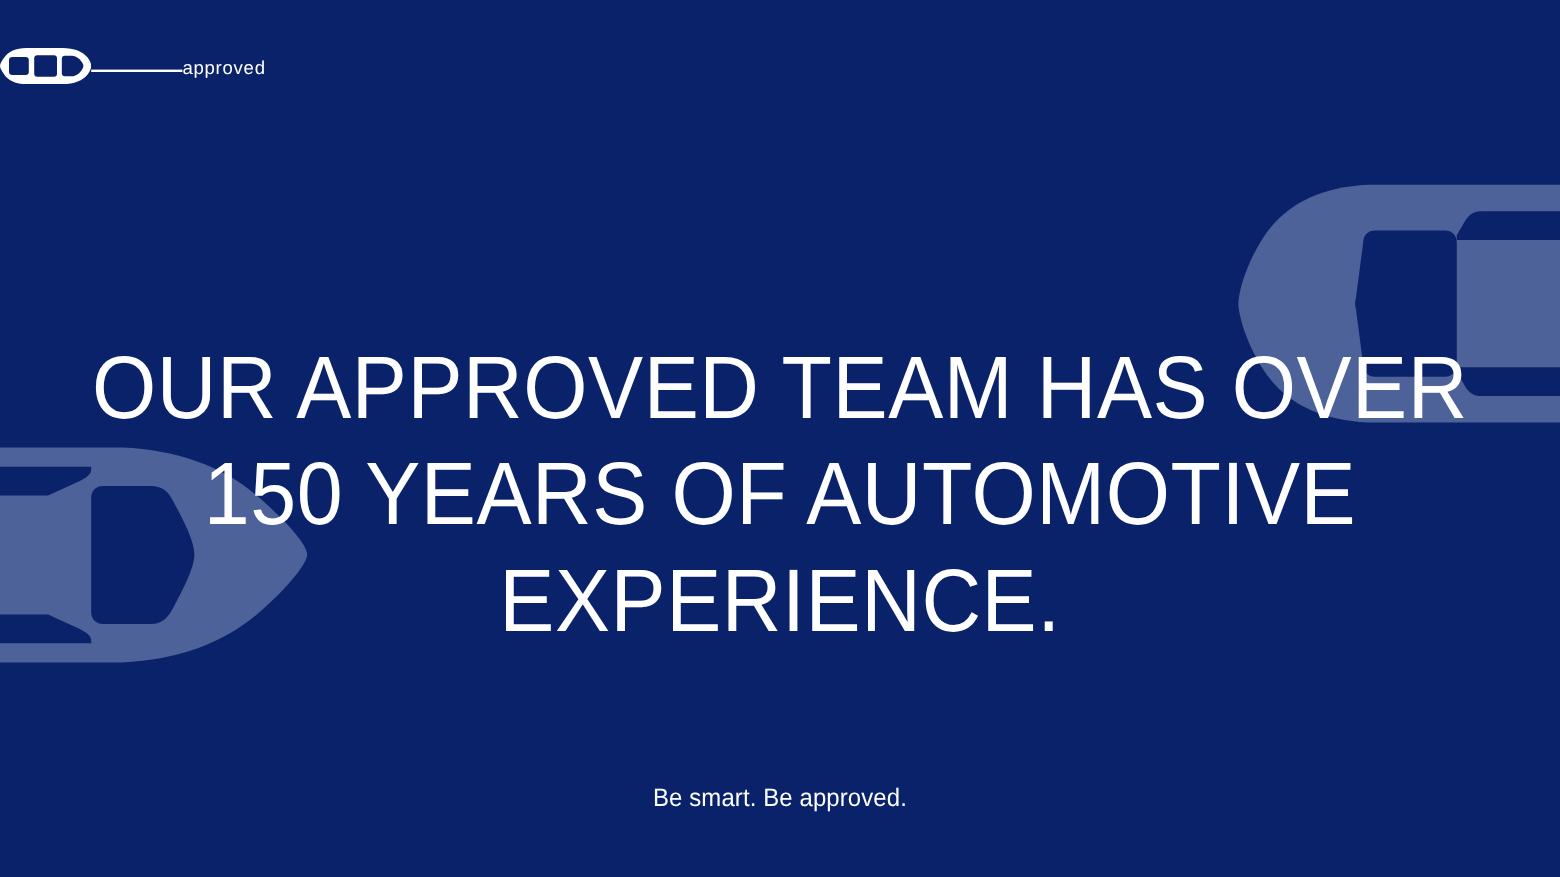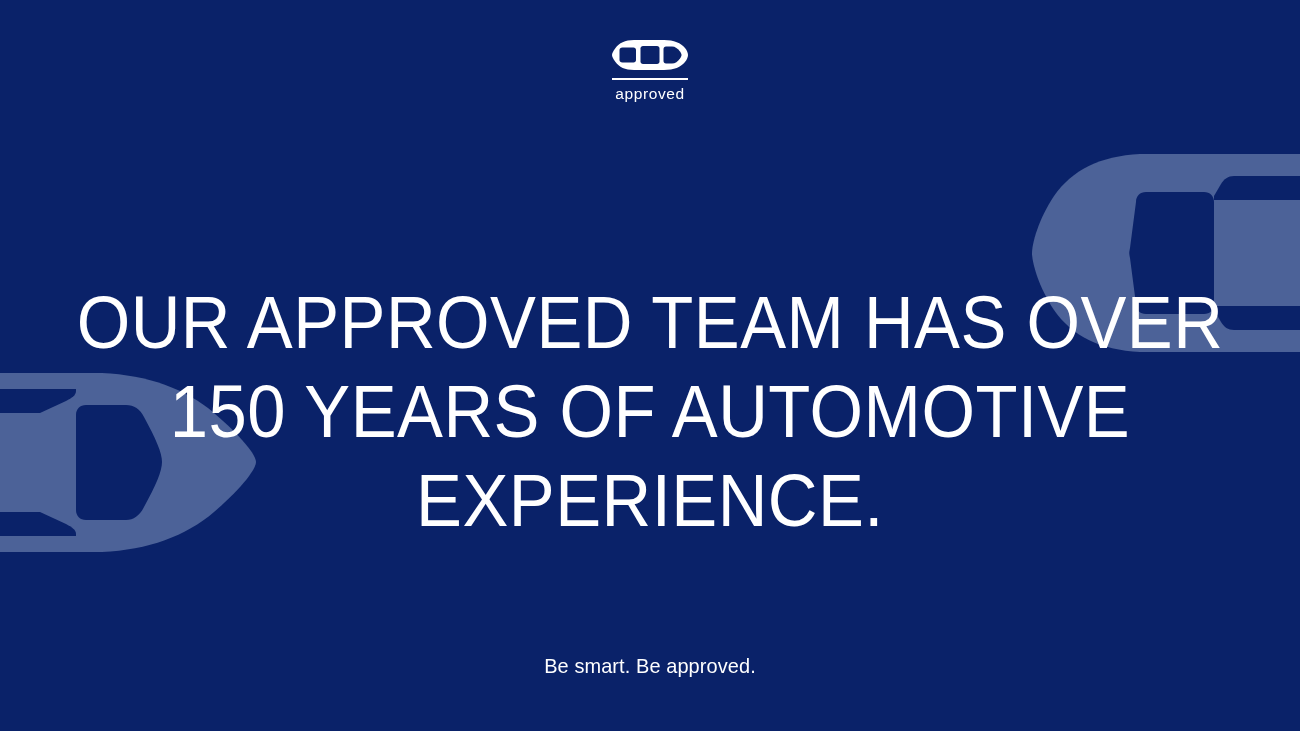--- a/index.html
+++ b/index.html
@@ -45,21 +45,20 @@
     height: 215px;
   }
 
   
   .logo-block {
     position: absolute;
     top: 39px;
     left: 0;
     width: 1300px;
     display: flex;
-    flex-direction: column;
     align-items: center;
   }
 
   .logo-mark {
     width: 76px;
     height: 32px;
     display: block;
   }
 
   .logo-divider {

